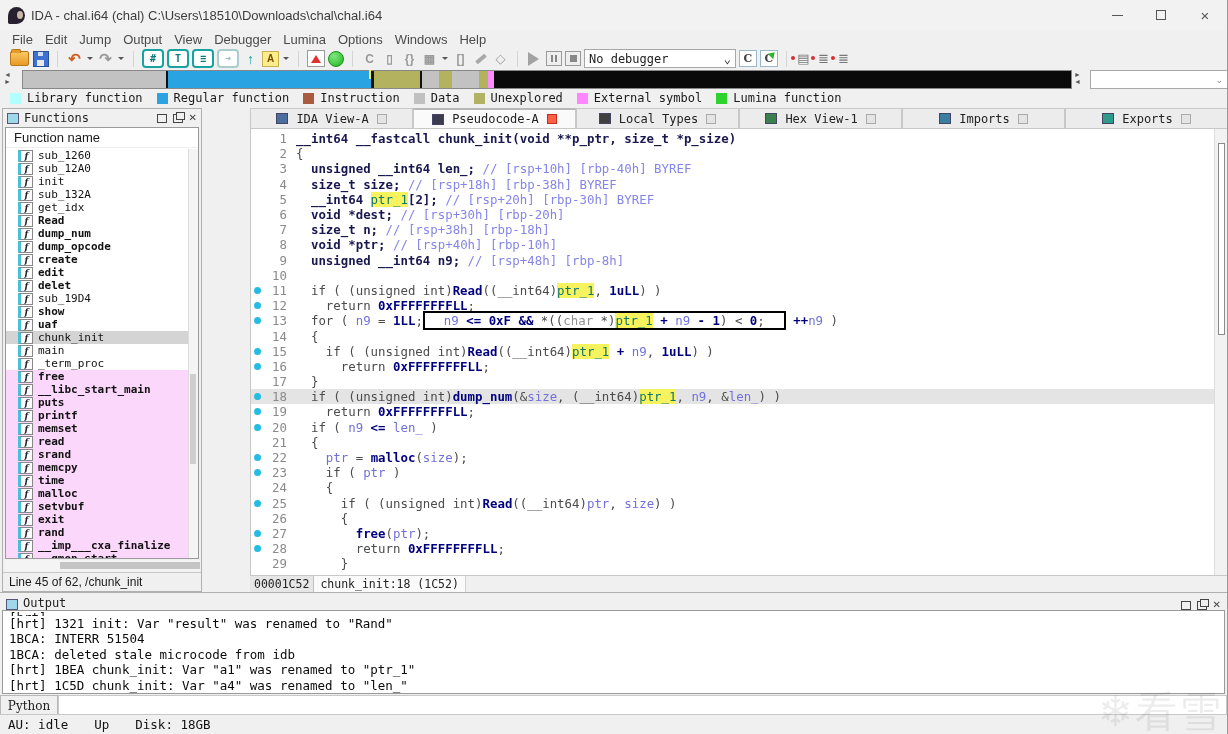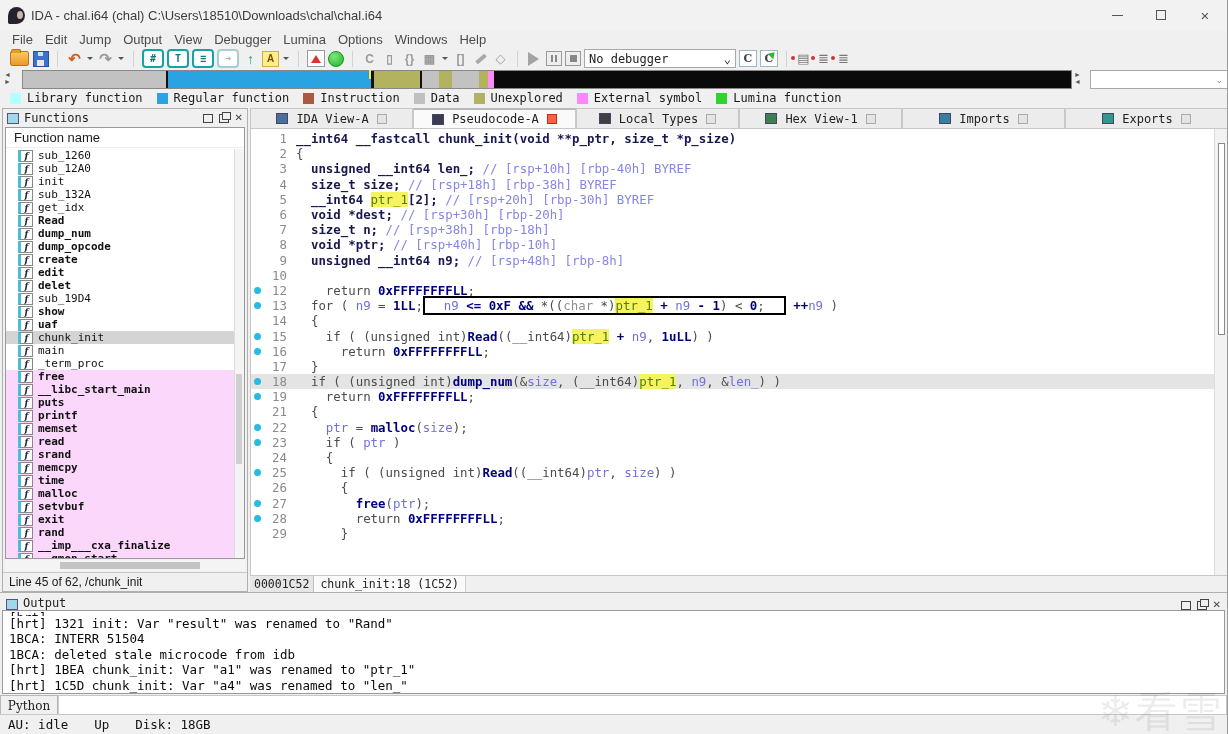--- a/index.html
+++ b/index.html
@@ -61,21 +61,21 @@
   #navseg{position:absolute;left:22px;top:1px;width:1048px;height:17px;border:1px solid #888;display:flex;overflow:hidden;background:#c2c2c2}
   .nb-seg{height:100%}
   #nav-tick{position:absolute;left:calc(22px + 28.3%);top:1px;width:2px;height:9px;background:#ffe84a}
   #nav-combo{position:absolute;left:1090px;top:1px;width:132px;height:17px;background:#fff;border:1px solid #a8a8a8;display:flex;align-items:center;justify-content:flex-end;padding-right:4px;color:#888;font-size:9px}
   
   #legend{position:absolute;left:0;top:90px;width:100%;height:16px;display:flex;align-items:center;padding-left:10px;gap:14px}
   .lg-item{display:flex;align-items:center;gap:6px}
   .lg-swatch{width:11px;height:11px;display:inline-block}
   .lg-label{font:12px "DejaVu Sans Mono",monospace;color:#1a1a1a}
   
-  #functions-panel{position:absolute;left:2px;top:108px;width:246px;height:484px;background:#f0f0f0;border:1px solid #b0b0b0;box-sizing:border-box;display:flex;flex-direction:column}
+  #functions-panel{position:absolute;left:2px;top:108px;width:200px;height:484px;background:#f0f0f0;border:1px solid #b0b0b0;box-sizing:border-box;display:flex;flex-direction:column}
   #fp-header{height:16px;display:flex;align-items:center;padding:1px 4px;gap:5px}
   .panel-ic{width:10px;height:9px;border:1px solid #557;background:#9fd8e8}
   #fp-title,#out-title{font:12px "DejaVu Sans Mono",monospace;color:#222}
   .hdr-btns{margin-left:auto;display:flex;gap:6px;align-items:center}
   .hb{font-size:10px;color:#444;line-height:10px}
   .hb.sq{width:8px;height:7px;border:1px solid #444}
   .hb.fl{width:8px;height:7px;border:1px solid #444;position:relative}
   .hb.fl::before{content:"";position:absolute;left:2px;top:-3px;width:7px;height:6px;border:1px solid #444;background:#f0f0f0}
   #fp-body{flex:1;background:#fff;border:1px solid #9a9a9a;margin:0 2px;position:relative;overflow:hidden}
   #fp-colhdr{font:13px "Liberation Sans",sans-serif;color:#1a1a1a;padding:2px 0 2px 8px;border-bottom:1px solid #eee}
@@ -108,21 +108,21 @@
   .dot{width:12px;display:flex;align-items:center;justify-content:center;flex:none}
   .dot.on::before{content:"";width:7px;height:7px;border-radius:50%;background:#25bbe2}
   .lnum{width:24px;text-align:right;color:#8a8a8a;flex:none}
   .ltext{margin-left:9px}
   .s-p{color:#4b4b4b}
   .s-b{color:#00007f;font-weight:bold}
   .s-v{color:#7070dc}
   .s-c{color:#8585e8}
   .s-t{color:#181850;font-weight:bold}
   .s-g{color:#909090}
-  .s-h{background:#f7f35f;color:#4d7c0f}
+  .s-h{background:#f7f35f;color:#0f766e}
   .codebox{outline:2px solid #000;outline-offset:0;padding:0 19px;margin:0 2px}
   #code-vscroll{position:absolute;right:0;top:0;bottom:0;width:12px;background:#f2f2f2;border-left:1px solid #ddd}
   #code-vhandle{position:absolute;left:3px;top:14px;width:5px;height:190px;background:#fff;border:1px solid #8a8a8a}
   #code-status{height:16px;background:#f0f0f0;display:flex;align-items:center;font:11.5px "DejaVu Sans Mono",monospace;color:#222}
   #code-status .addr{background:#e6e6e6;border-right:1px solid #c0c0c0;padding:0 4px;height:100%;display:flex;align-items:center}
   #code-status .loc{background:#fafafa;padding:0 6px;height:100%;display:flex;align-items:center;border-right:1px solid #d0d0d0}
   
   #output-panel{position:absolute;left:0;top:592px;width:100%;height:122px;background:#f0f0f0;border-top:1px solid #b0b0b0;display:flex;flex-direction:column}
   #out-header{height:17px;display:flex;align-items:flex-end;gap:5px;padding:0 6px}
   #outbody{flex:1;background:#fff;border:1px solid #9a9a9a;margin:0 2px;overflow:hidden;padding-left:6px}
@@ -469,28 +469,30 @@
         <div class="crow"><span class="dot"></span><span class="lnum">1</span><span class="ltext"><span class="s-t">__int64 __fastcall chunk_init(void **p_ptr, size_t *p_size)</span></span></div>
         <div class="crow"><span class="dot"></span><span class="lnum">2</span><span class="ltext"><span class="s-p">{</span></span></div>
         <div class="crow"><span class="dot"></span><span class="lnum">3</span><span class="ltext"><span class="s-t">  unsigned __int64 len_;</span><span class="s-c"> // [rsp+10h] [rbp-40h] BYREF</span></span></div>
         <div class="crow"><span class="dot"></span><span class="lnum">4</span><span class="ltext"><span class="s-t">  size_t size;</span><span class="s-c"> // [rsp+18h] [rbp-38h] BYREF</span></span></div>
         <div class="crow"><span class="dot"></span><span class="lnum">5</span><span class="ltext"><span class="s-t">  __int64 </span><span class="s-h">ptr_1</span><span class="s-t">[2];</span><span class="s-c"> // [rsp+20h] [rbp-30h] BYREF</span></span></div>
         <div class="crow"><span class="dot"></span><span class="lnum">6</span><span class="ltext"><span class="s-t">  void *dest;</span><span class="s-c"> // [rsp+30h] [rbp-20h]</span></span></div>
         <div class="crow"><span class="dot"></span><span class="lnum">7</span><span class="ltext"><span class="s-t">  size_t n;</span><span class="s-c"> // [rsp+38h] [rbp-18h]</span></span></div>
         <div class="crow"><span class="dot"></span><span class="lnum">8</span><span class="ltext"><span class="s-t">  void *ptr;</span><span class="s-c"> // [rsp+40h] [rbp-10h]</span></span></div>
         <div class="crow"><span class="dot"></span><span class="lnum">9</span><span class="ltext"><span class="s-t">  unsigned __int64 n9;</span><span class="s-c"> // [rsp+48h] [rbp-8h]</span></span></div>
         <div class="crow"><span class="dot"></span><span class="lnum">10</span><span class="ltext"></span></div>
+        <div class="crow"><span class="dot on"></span><span class="lnum">11</span><span class="ltext"><span class="s-p">  if ( (unsigned int)</span><span class="s-b">Read</span><span class="s-p">((__int64)</span><span class="s-h">ptr_1</span><span class="s-p">, </span><span class="s-b">1uLL</span><span class="s-p">) )</span></span></div>
         <div class="crow"><span class="dot on"></span><span class="lnum">12</span><span class="ltext"><span class="s-p">    return </span><span class="s-b">0xFFFFFFFFLL</span><span class="s-p">;</span></span></div>
         <div class="crow"><span class="dot on"></span><span class="lnum">13</span><span class="ltext"><span class="s-p">  for ( </span><span class="s-v">n9</span><span class="s-p"> = </span><span class="s-b">1LL</span><span class="s-p">;</span><span class="codebox"><span class="s-v">n9</span><span class="s-b"> &lt;= </span><span class="s-b">0xF</span><span class="s-b"> &amp;&amp; </span><span class="s-p">*((</span><span class="s-g">char</span><span class="s-p"> *)</span><span class="s-h">ptr_1</span><span class="s-b"> + </span><span class="s-v">n9</span><span class="s-b"> - </span><span class="s-b">1</span><span class="s-p">) &lt; </span><span class="s-b">0</span><span class="s-p">;</span></span><span class="s-b"> ++</span><span class="s-v">n9</span><span class="s-p"> )</span></span></div>
         <div class="crow"><span class="dot"></span><span class="lnum">14</span><span class="ltext"><span class="s-p">  {</span></span></div>
         <div class="crow"><span class="dot on"></span><span class="lnum">15</span><span class="ltext"><span class="s-p">    if ( (unsigned int)</span><span class="s-b">Read</span><span class="s-p">((__int64)</span><span class="s-h">ptr_1</span><span class="s-b"> + </span><span class="s-v">n9</span><span class="s-p">, </span><span class="s-b">1uLL</span><span class="s-p">) )</span></span></div>
         <div class="crow"><span class="dot on"></span><span class="lnum">16</span><span class="ltext"><span class="s-p">      return </span><span class="s-b">0xFFFFFFFFLL</span><span class="s-p">;</span></span></div>
         <div class="crow"><span class="dot"></span><span class="lnum">17</span><span class="ltext"><span class="s-p">  }</span></span></div>
         <div class="crow cur"><span class="dot on"></span><span class="lnum">18</span><span class="ltext"><span class="s-p">  if ( (unsigned int)</span><span class="s-b">dump_num</span><span class="s-p">(&amp;</span><span class="s-v">size</span><span class="s-p">, (__int64)</span><span class="s-h">ptr_1</span><span class="s-p">, </span><span class="s-v">n9</span><span class="s-p">, &amp;</span><span class="s-v">len_</span><span class="s-p">) )</span></span></div>
         <div class="crow"><span class="dot on"></span><span class="lnum">19</span><span class="ltext"><span class="s-p">    return </span><span class="s-b">0xFFFFFFFFLL</span><span class="s-p">;</span></span></div>
+        <div class="crow"><span class="dot on"></span><span class="lnum">20</span><span class="ltext"><span class="s-p">  if ( </span><span class="s-v">n9</span><span class="s-b"> &lt;= </span><span class="s-v">len_</span><span class="s-p"> )</span></span></div>
         <div class="crow"><span class="dot"></span><span class="lnum">21</span><span class="ltext"><span class="s-p">  {</span></span></div>
         <div class="crow"><span class="dot on"></span><span class="lnum">22</span><span class="ltext"><span class="s-p">    </span><span class="s-v">ptr</span><span class="s-p"> = </span><span class="s-b">malloc</span><span class="s-p">(</span><span class="s-v">size</span><span class="s-p">);</span></span></div>
         <div class="crow"><span class="dot on"></span><span class="lnum">23</span><span class="ltext"><span class="s-p">    if ( </span><span class="s-v">ptr</span><span class="s-p"> )</span></span></div>
         <div class="crow"><span class="dot"></span><span class="lnum">24</span><span class="ltext"><span class="s-p">    {</span></span></div>
         <div class="crow"><span class="dot on"></span><span class="lnum">25</span><span class="ltext"><span class="s-p">      if ( (unsigned int)</span><span class="s-b">Read</span><span class="s-p">((__int64)</span><span class="s-v">ptr</span><span class="s-p">, </span><span class="s-v">size</span><span class="s-p">) )</span></span></div>
         <div class="crow"><span class="dot"></span><span class="lnum">26</span><span class="ltext"><span class="s-p">      {</span></span></div>
         <div class="crow"><span class="dot on"></span><span class="lnum">27</span><span class="ltext"><span class="s-p">        </span><span class="s-b">free</span><span class="s-p">(</span><span class="s-v">ptr</span><span class="s-p">);</span></span></div>
         <div class="crow"><span class="dot on"></span><span class="lnum">28</span><span class="ltext"><span class="s-p">        return </span><span class="s-b">0xFFFFFFFFLL</span><span class="s-p">;</span></span></div>
         <div class="crow"><span class="dot"></span><span class="lnum">29</span><span class="ltext"><span class="s-p">      }</span></span></div>
       </div>

